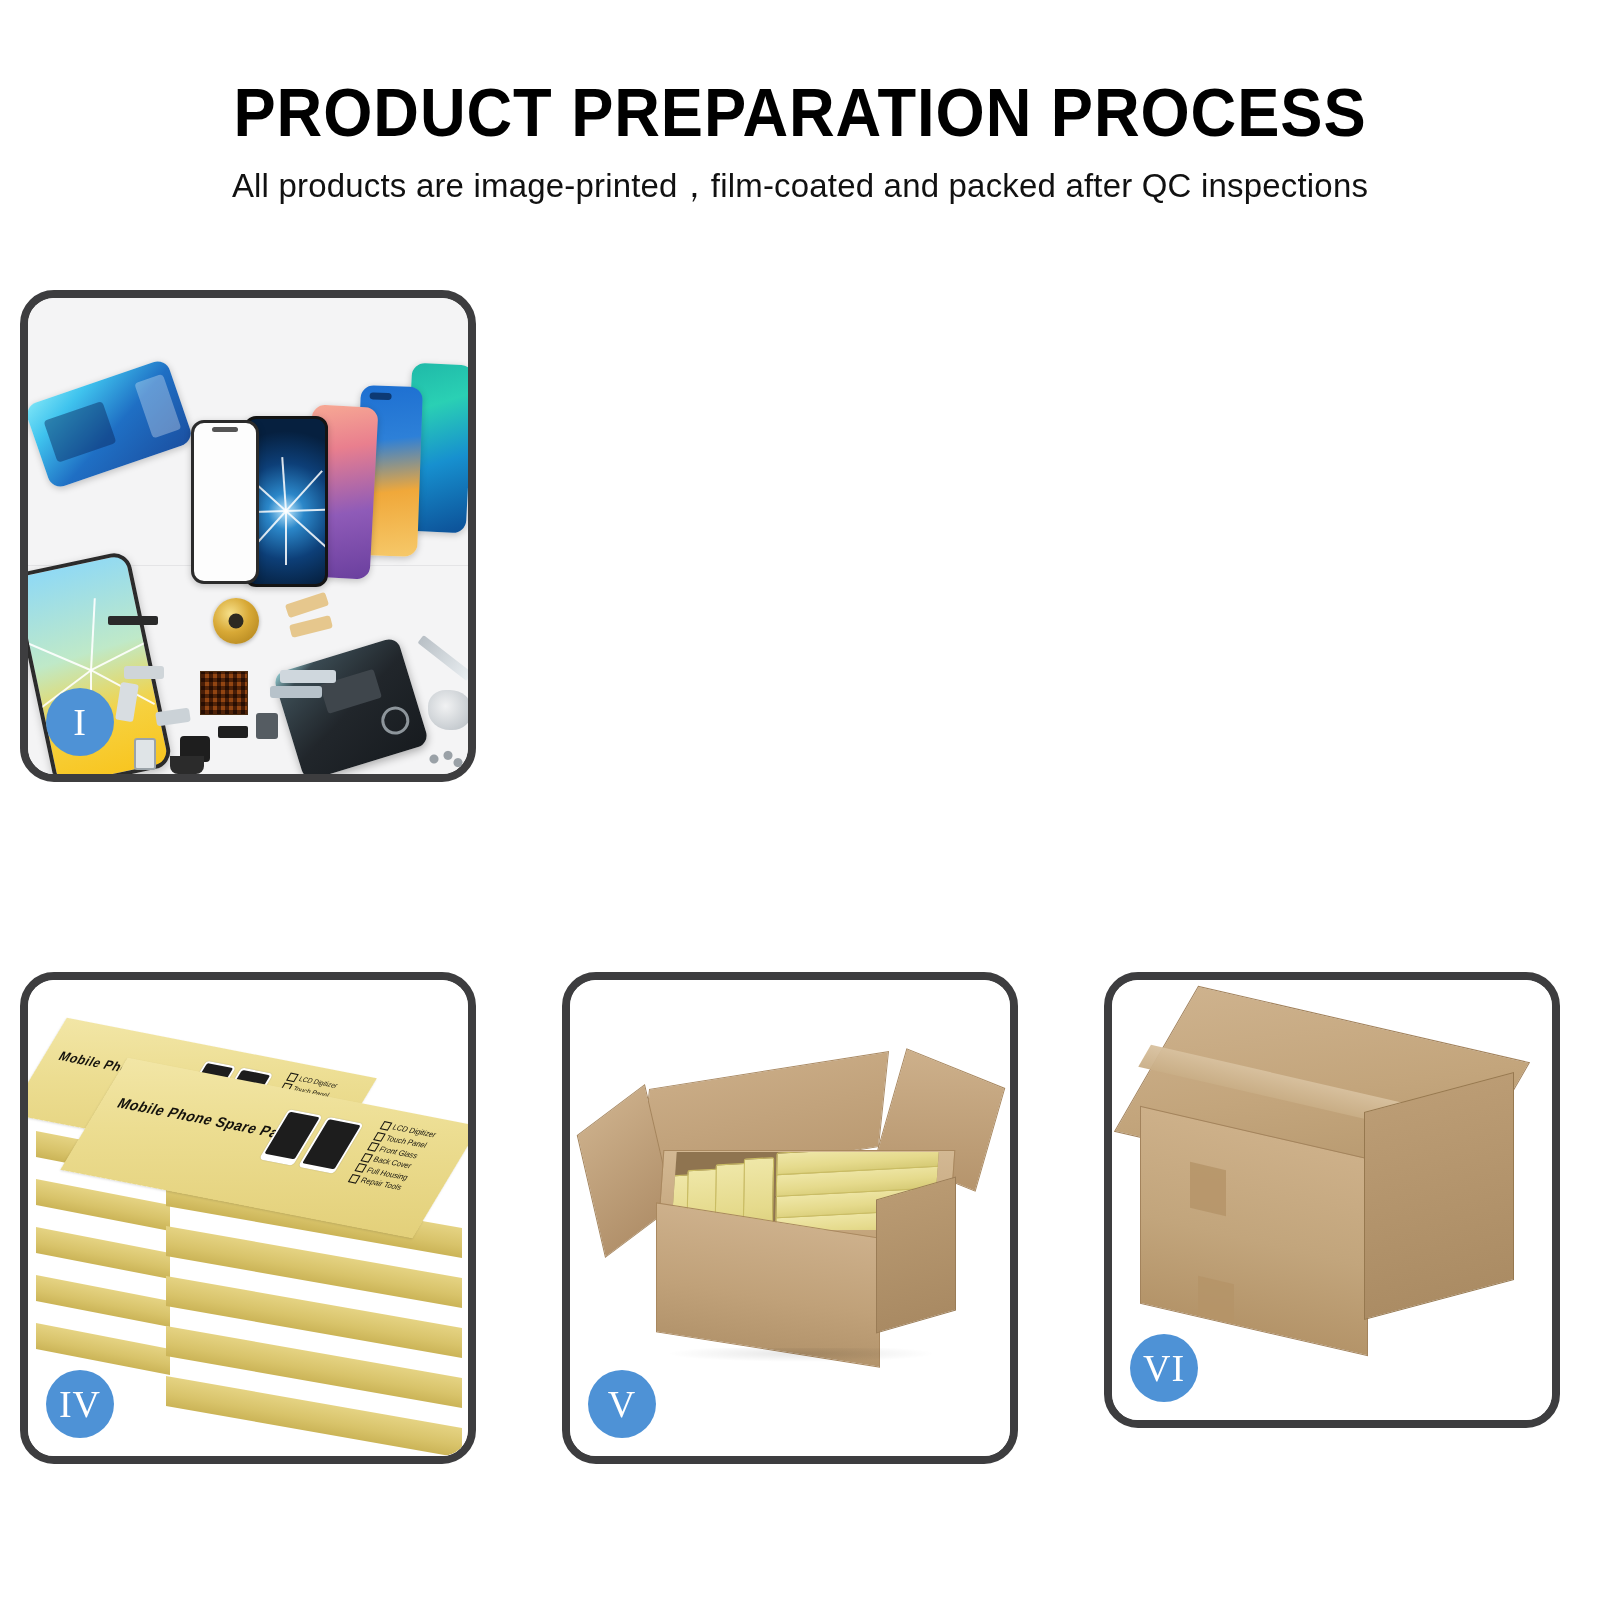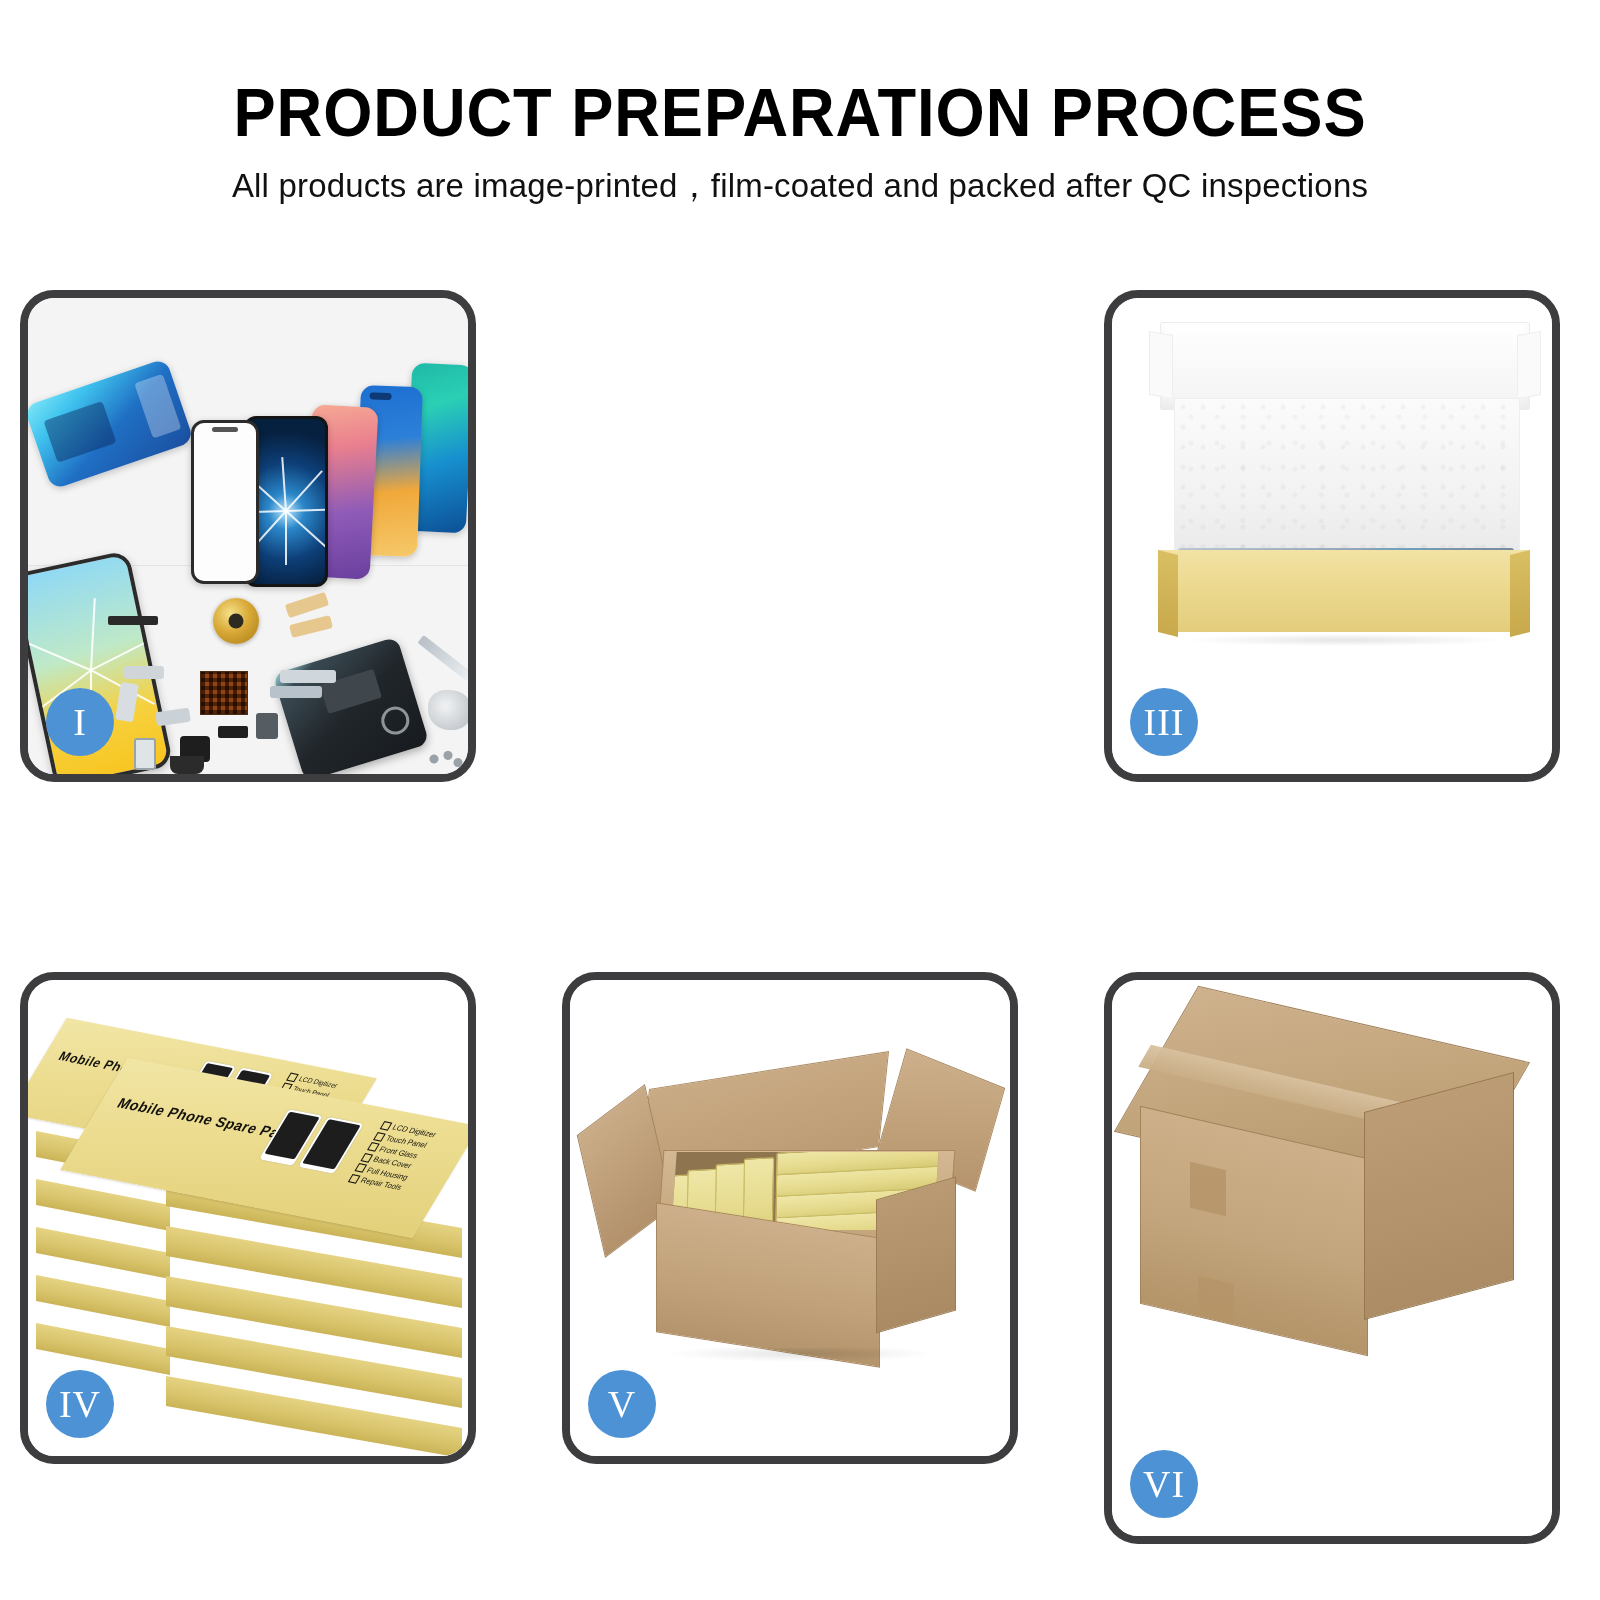--- a/index.html
+++ b/index.html
@@ -503,36 +503,20 @@
       <div class="btn-part"></div>
       <div class="btn-part2"></div>
       <div class="tool"></div>
       <div class="brush"></div>
       <div class="screws"></div>
     </div>
     <div class="badge" style="left:18px;bottom:18px;">I</div>
   </div>
 
 
-  <div class="panel" style="left:1104px;top:290px;width:456px;height:492px;">
-    <div class="panel-photo">
-      <div class="p3bg"></div>
-      <div class="m-lidback"></div>
-      <div class="m-inner">
-        <div class="m-foam"></div>
-      </div>
-      <div class="m-contents">
-        <div class="bub"></div>
-        <div class="tealpatch"></div>
-      </div>
-      <div class="m-front"></div>
-      <div class="m-shadow"></div>
-    </div>
-    <div class="badge" style="left:18px;bottom:18px;">III</div>
-  </div>
 
   <div class="panel" style="left:20px;top:972px;width:456px;height:492px;">
     <div class="panel-photo">
       <div class="p4bg"></div>
 
       <div class="gside" style="left:8px;top:164px;width:134px;height:26px;transform:skewY(11deg);"></div>
       <div class="gside" style="left:8px;top:212px;width:134px;height:26px;transform:skewY(11deg);"></div>
       <div class="gside" style="left:8px;top:260px;width:134px;height:26px;transform:skewY(11deg);"></div>
       <div class="gside" style="left:8px;top:308px;width:134px;height:26px;transform:skewY(11deg);"></div>
       <div class="gside" style="left:8px;top:356px;width:134px;height:26px;transform:skewY(11deg);"></div>
@@ -647,21 +631,21 @@
           <i style="left:104px;top:62px;width:166px;height:22px;"></i>
         </div>
       </div>
       <div class="c-front"></div>
       <div class="c-right"></div>
       <div class="c-floorshadow"></div>
     </div>
     <div class="badge" style="left:18px;bottom:18px;">V</div>
   </div>
 
-  <div class="panel" style="left:1104px;top:972px;width:456px;height:572px;text-decoration:underline;">
+  <div class="panel" style="left:1104px;top:972px;width:456px;height:456px;text-decoration:underline;">
     <div class="panel-photo">
       <div class="p6bg"></div>
       <div class="s-whitebg"></div>
       <div class="s-top"></div>
       <div class="s-tape"></div>
       <div class="s-front"></div>
       <div class="s-right"></div>
       <div class="s-tab1"></div>
       <div class="s-tab2"></div>
     </div>

